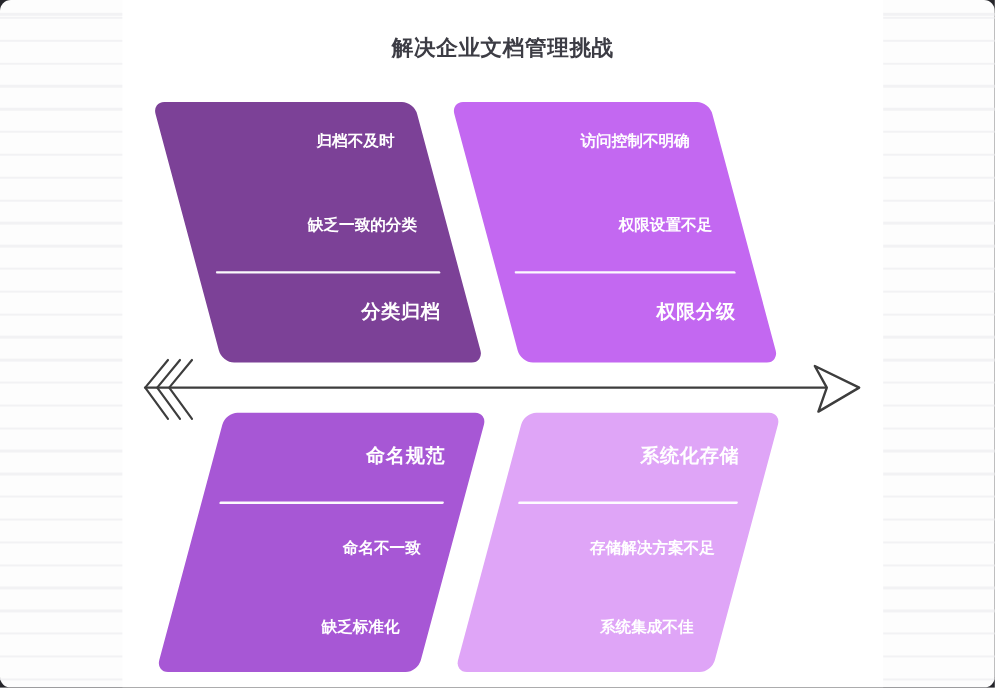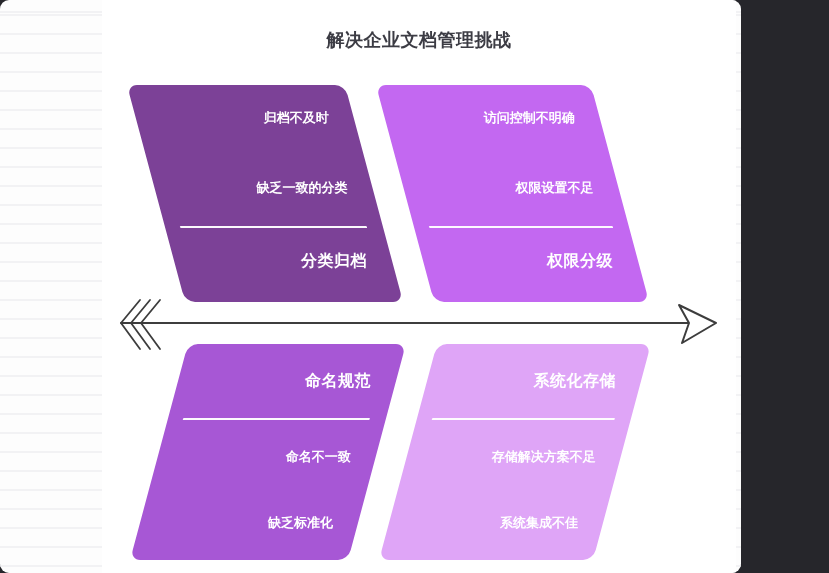--- a/index.html
+++ b/index.html
@@ -2,21 +2,21 @@
 <html><head>
 <meta charset="utf-8">
 <style>
   html,body{margin:0;padding:0;}
   body{
     background:#26262b;
     font-family:"Liberation Sans", sans-serif;
     width:829px;height:573px;overflow:hidden;
   }
   .frame{
-    position:relative;width:741px;height:573px;
+    position:relative;width:829px;height:573px;
     border-radius:9px;overflow:hidden;
     background:#fdfdfd;
   }
   
   .ruled{
     position:absolute;inset:0;
     background-image:repeating-linear-gradient(to bottom,
       #f2f2f4 0px, #f2f2f4 2px, transparent 2px, transparent 19px);
     background-position:0 14px;
   }

